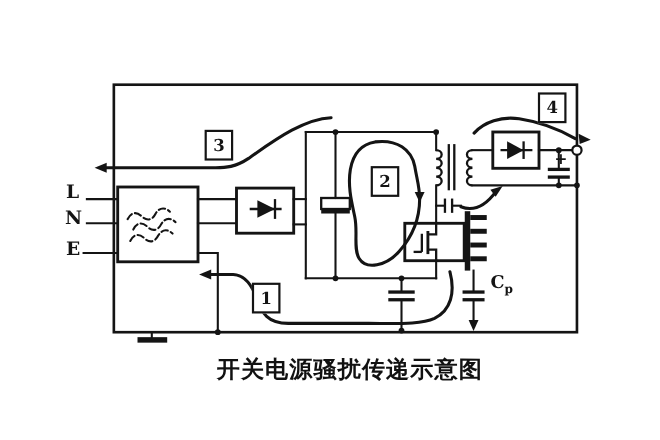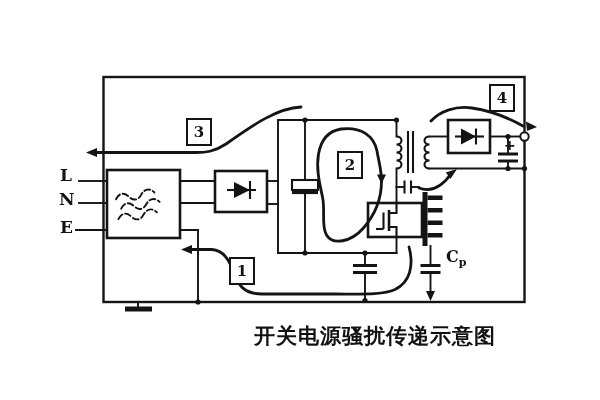--- a/index.html
+++ b/index.html
@@ -15,21 +15,21 @@
   .solid{fill:#141414;stroke:none;}
   .dot{fill:#141414;stroke:none;}
   .wave{stroke:#141414;fill:none;stroke-width:1.9;stroke-dasharray:6 3;stroke-linecap:round;}
   .lbl{position:absolute;font-weight:bold;line-height:1;}
   .term{font-size:17px;}
   .numbox{position:absolute;width:22px;height:24px;border:2.2px solid #141414;background:#ffffff;
           display:flex;align-items:center;justify-content:center;font-size:15px;font-weight:bold;}
   .cp-label{position:absolute;font-size:16px;font-weight:bold;}
   .cp-label sub{font-size:11px;}
   .plus{position:absolute;font-size:14px;font-weight:bold;font-family:"DejaVu Sans","Liberation Sans",sans-serif;}
-  .caption{position:absolute;left:140px;top:322px;width:356px;text-align:right;
+  .caption{position:absolute;left:140px;top:322px;width:356px;text-align:center;
            font-family:"DejaVu Sans","Liberation Sans",sans-serif;
            font-size:21px;font-weight:bold;letter-spacing:1px;color:#111111;}
 </style>
 </head>
 <body>
 
 <div class="stage">
 
   <svg width="600" height="400" viewBox="0 0 600 400">
 

